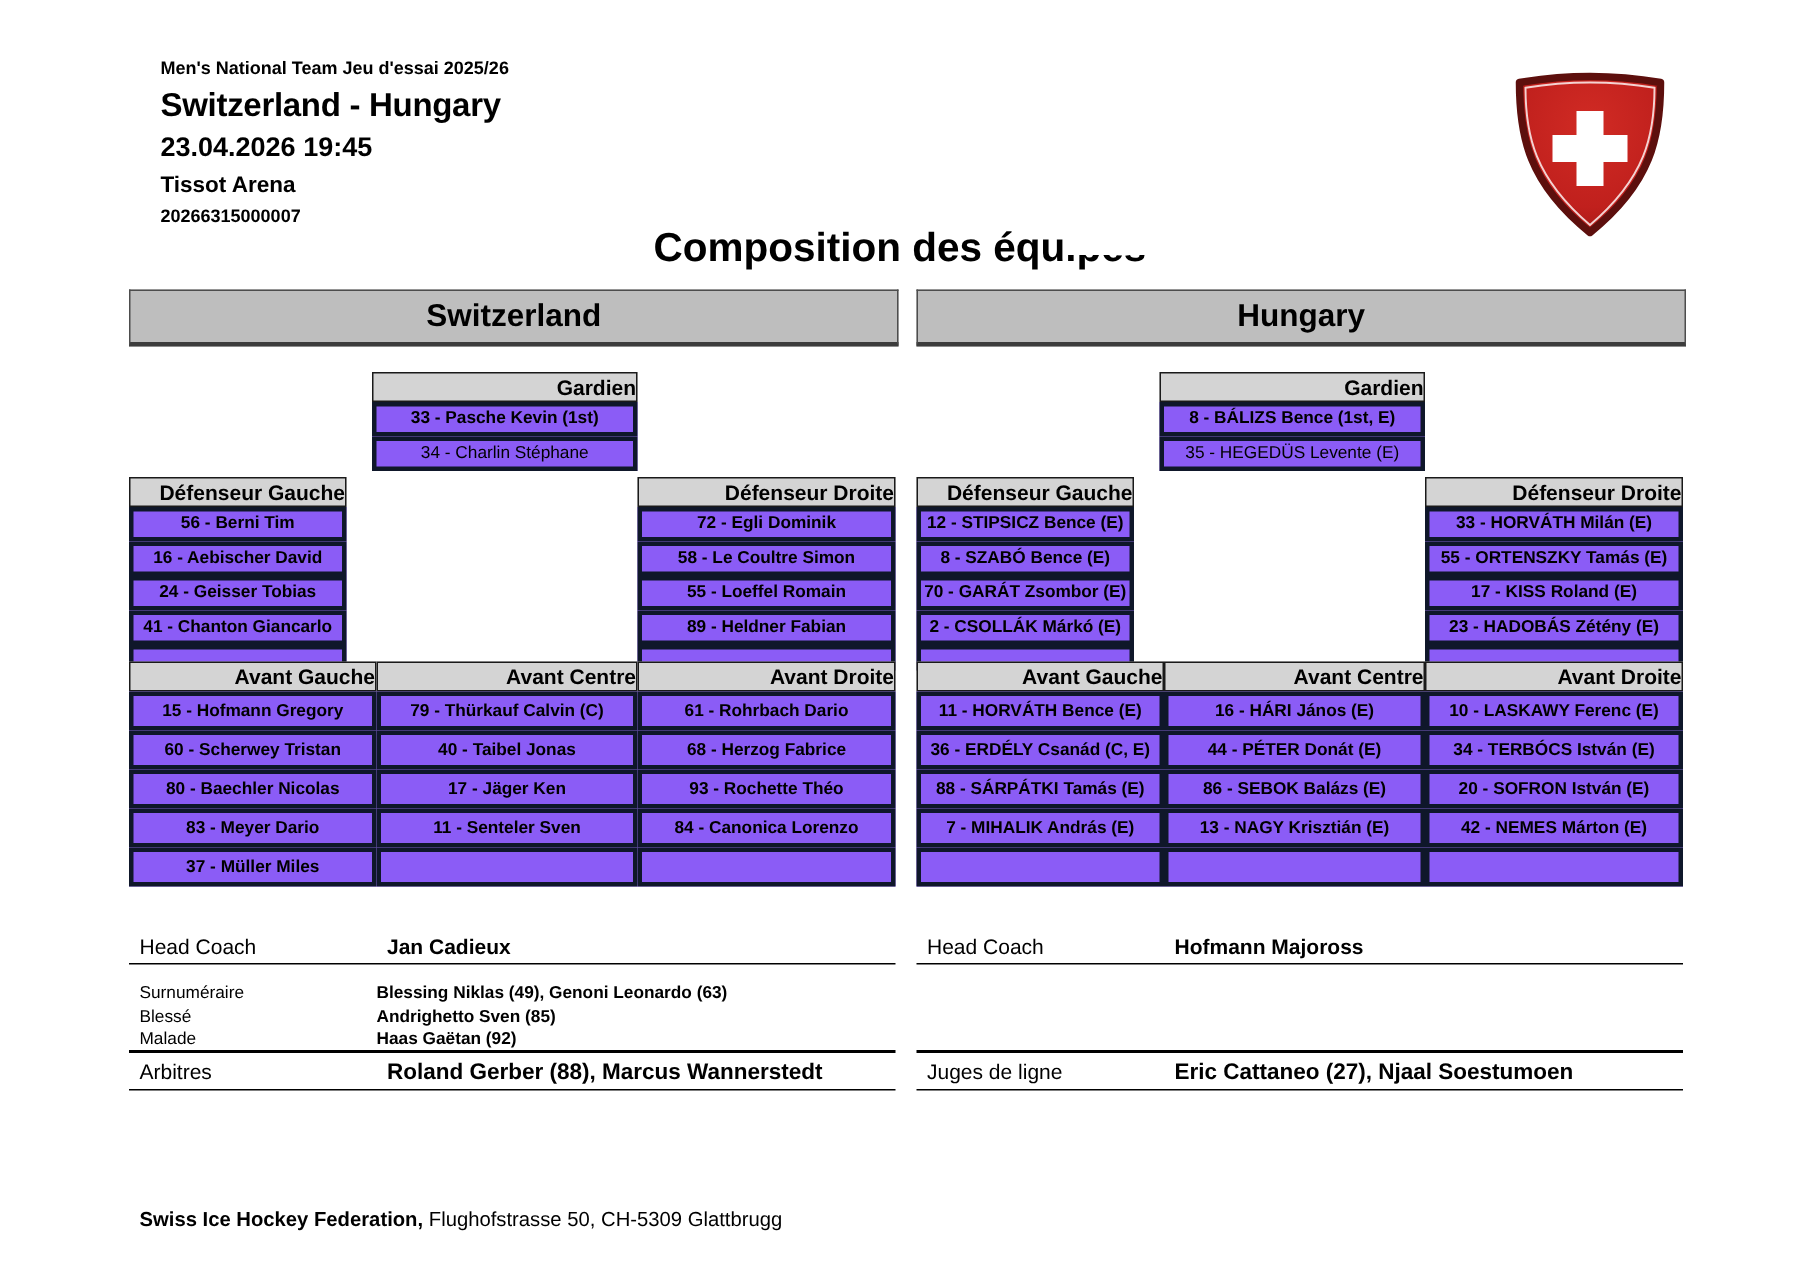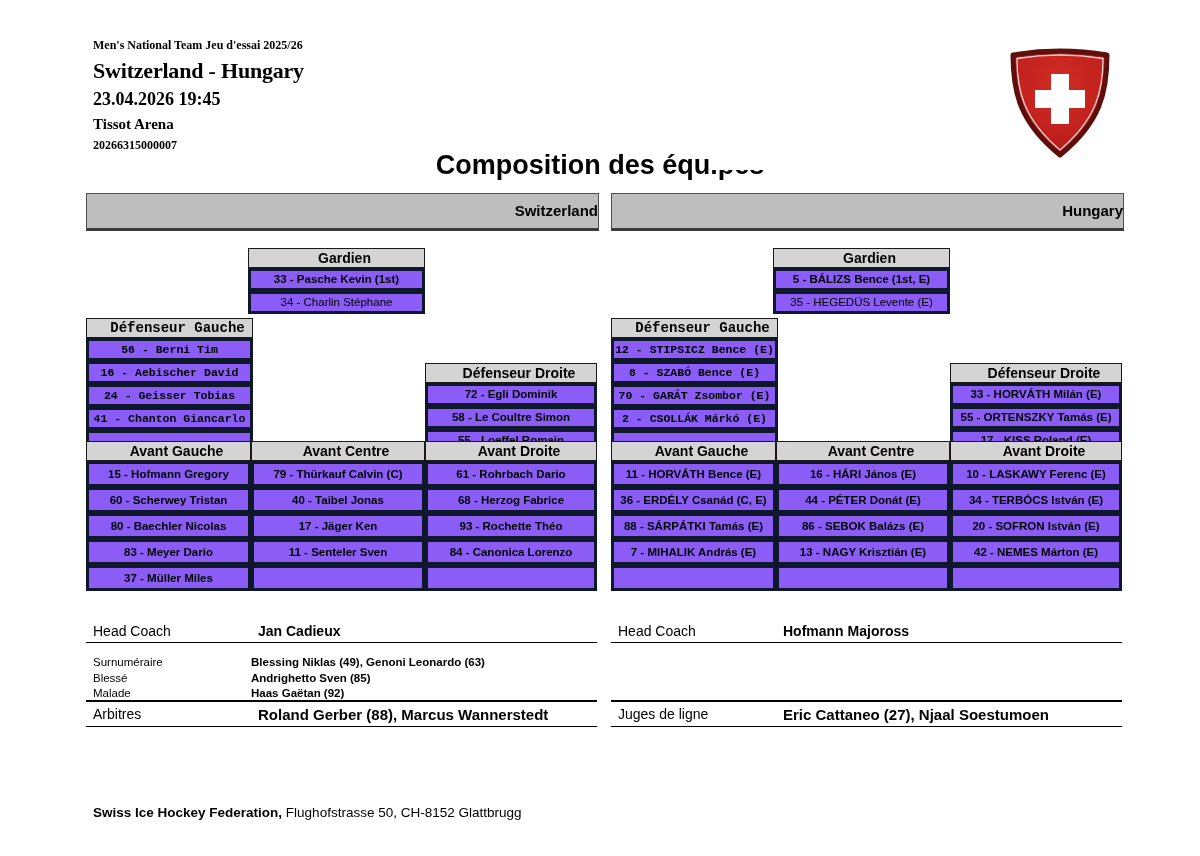--- a/index.html
+++ b/index.html
@@ -2,56 +2,56 @@
 <html style="--team-bar-bg: #bebebe; --section-bg: #d4d4d4; --crest-red: #c0201d; --crest-dark: #5d0f0d;"><head>
 <meta charset="utf-8">
 <style>
   html,body { margin:0; padding:0; background:#ffffff; }
   .page {
     position: relative; width: 1200px; height: 856px; background: #fff;
     font-family: "Liberation Sans", "DejaVu Sans", sans-serif; color: #000;
     overflow: hidden;
   }
   
-  .hdr { position: absolute; left: 93px; top: 38px; font-family: Liberation Serif, serif; }
+  .hdr { position: absolute; left: 107px; top: 38px; }
   .hdr .competition { font-size: 12px; font-weight: bold; margin-bottom: 5px; }
   .hdr .matchup { font-size: 22px; font-weight: bold; margin-bottom: 5px; letter-spacing: -0.2px; }
   .hdr .datetime { font-size: 18px; font-weight: bold; margin-bottom: 6px; }
   .hdr .venue { font-size: 15px; font-weight: bold; margin-bottom: 5px; }
   .hdr .gamenr { font-size: 12px; font-weight: bold; }
   
   .crest { position: absolute; left: 1007px; top: 46px; width: 106px; height: 114px; }
   
   .title { position: absolute; left: 0; top: 150px; width: 100%; text-align: center;
            font-size: 27px; line-height: 30px; font-weight: bold; }
   .title-clip { position: absolute; left: 712px; top: 138px; width: 68px; height: 32px; background: #fff; }
   
   .team { position: absolute; top: 193px; width: 511px; height: 560px; }
   .team.ch { left: 86px; }
   .team.hu { left: 611px; }
   .team-bar {
     position: absolute; left: 0; top: 0; width: 100%; height: 34px;
     background: var(--team-bar-bg, #bebebe);
     border: 1px solid #4d4d4d; border-bottom: 3px solid #3c3c3c;
-    text-align: right; line-height: 34px; font-size: 15px; font-weight: bold;
+    text-align: center; line-height: 34px; font-size: 21px; font-weight: bold;
   }
   .ptable { position: absolute; }
   .phead {
     height: 18px; line-height: 18px; border: 1px solid #1a1a1a;
     background: var(--section-bg, #d4d4d4);
-    text-align: center; font-size: 14px; font-weight: bold; white-space: nowrap; overflow: hidden; padding-left: 16px;
+    text-align: right; font-size: 14px; font-weight: bold; white-space: nowrap; overflow: hidden; padding-left: 16px;
   }
   .prow {
     height: 17px; line-height: 17px; border: 3px solid #0f172a; background: #8b5cf6;
     text-align: center; font-size: 11.5px; font-weight: normal; white-space: nowrap; overflow: hidden;
   }
   .prow.b { font-weight: bold; }
   .goalie-t { left: 162px; top: 55px; width: 177px; }
-  .def-l { left: 0; top: 125px; width: 167px; font-family: Liberation Mono, monospace; }
-  .def-r { left: 339px; top: 125px; width: 172px; margin-top: 45px; }
+  .def-l { left: 0; top: 125px; width: 145px; }
+  .def-r { left: 339px; top: 125px; width: 172px; }
   .short-last .prow:last-child { height: 11px; }
   .fwd-table { position: absolute; left: 0; top: 248px; width: 511px; display: flex; }
   .fwd-table .fcol { flex: 0 0 auto; }
   .fwd-table .prow { height: 20px; line-height: 20px; }
   .c1 { width: 165px; border-radius: 28px; } .c2 { width: 174px; } .c3 { width: 172px; }
   
   .coach-row { position: absolute; left: 0; top: 430px; width: 100%; height: 18px; }
   .lbl { position: absolute; left: 7px; font-size: 14px; white-space: nowrap; }
   .val { position: absolute; left: 172px; font-size: 14px; font-weight: bold; white-space: nowrap; }
   .coach-line { position: absolute; left: 0; top: 449px; width: 100%; border-top: 1px solid #000; }
@@ -171,21 +171,21 @@
       <span class="val">Roland Gerber (88), Marcus Wannerstedt</span>
     </div>
     <div class="bottom-line"></div>
   </div>
 
   <div class="team hu">
     <div class="team-bar">Hungary</div>
 
     <div class="ptable goalie-t">
       <div class="phead">Gardien</div>
-    <div class="prow b">5 - BÁLIZS Bence (1st, E)</div>
+    <div class="prow b">8 - BÁLIZS Bence (1st, E)</div>
         <div class="prow">35 - HEGEDÜS Levente (E)</div>
       </div>
 
     <div class="ptable def-l short-last">
       <div class="phead">Défenseur Gauche</div>
     <div class="prow b">12 - STIPSICZ Bence (E)</div>
         <div class="prow b">8 - SZABÓ Bence (E)</div>
         <div class="prow b">70 - GARÁT Zsombor (E)</div>
         <div class="prow b">2 - CSOLLÁK Márkó (E)</div>
         <div class="prow b"></div>
@@ -238,16 +238,16 @@
     <div class="mid-line"></div>
     <div class="officials-row">
       <span class="lbl">Juges de ligne</span>
       <span class="val">Eric Cattaneo (27), Njaal Soestumoen</span>
     </div>
     <div class="bottom-line"></div>
   </div>
 
   <div class="footer">
     <span class="org">Swiss Ice Hockey Federation,</span>
-    <span class="addr">Flughofstrasse 50, CH-8152 Glattbrugg</span>
+    <span class="addr">Flughofstrasse 50, CH-5309 Glattbrugg</span>
   </div>
 
 </div>
 
 </body></html>

